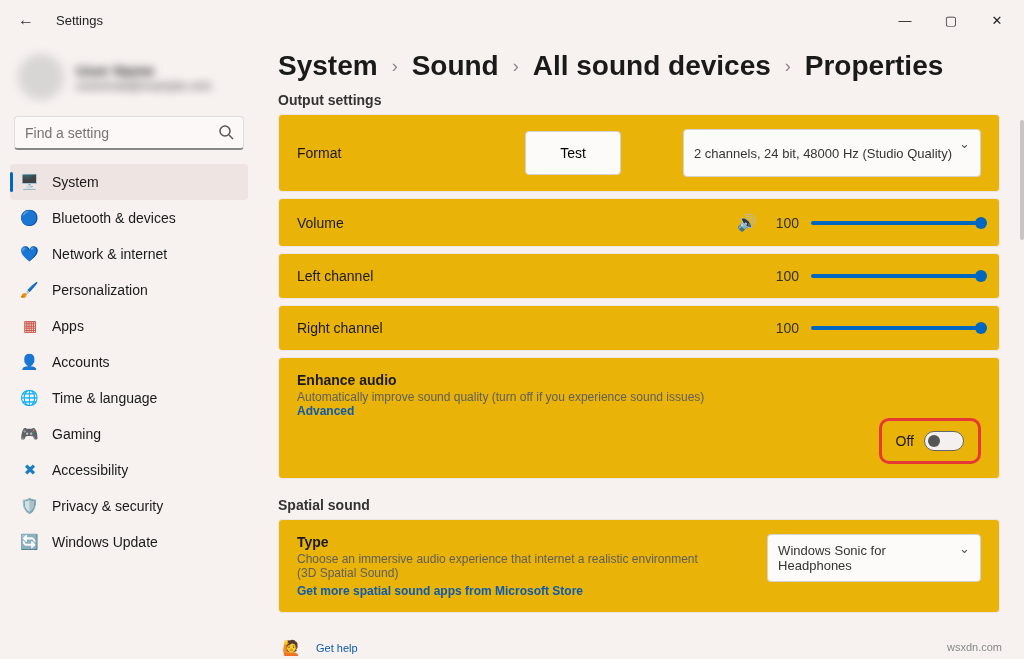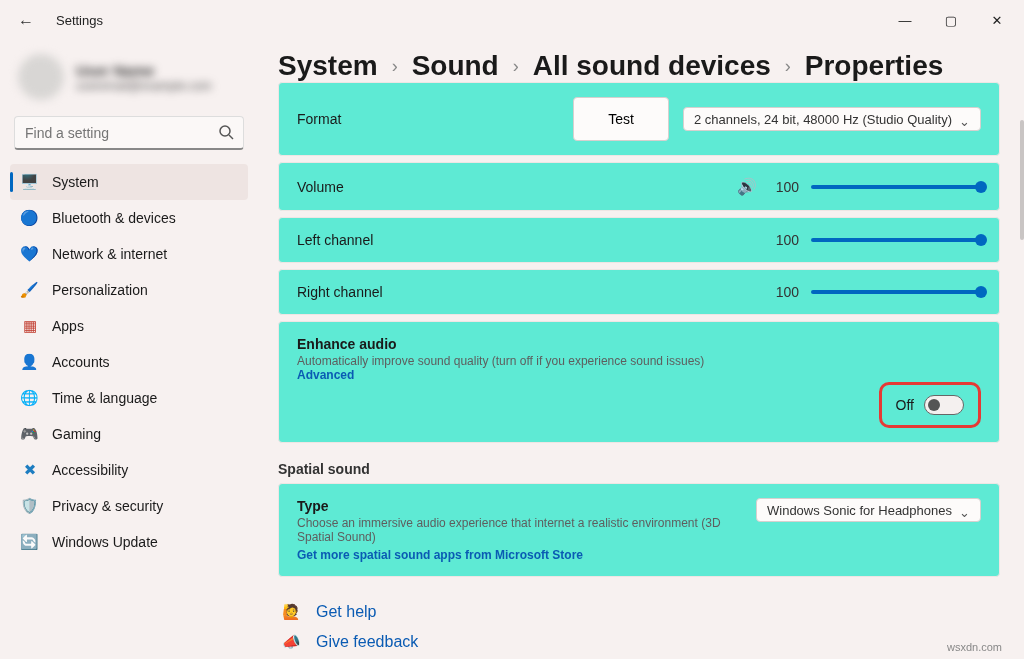--- a/index.html
+++ b/index.html
@@ -33,45 +33,45 @@
   .nav li.active::before { content:""; position:absolute; left:0; top:8px; bottom:8px; width:3px; background:#0067c0; border-radius:2px; }
 
   
   .main { flex:1; padding:10px 24px 0 20px; overflow:auto; position:relative; }
   .crumbs { font-size:28px; font-weight:600; display:flex; gap:14px; align-items:center; flex-wrap:wrap; }
   .crumbs .sep { color:#888; font-size:18px; font-weight:400; }
   .crumbs .nav-c { font-weight:600; }
   .crumbs .here { font-weight:700; }
   .section-title { font-size:14px; font-weight:600; margin:10px 0 6px 0; color:#333; }
 
-  .card { background:#5eead4; border:1px solid #eee6e4; border-radius:4px; margin-bottom:6px;
+  .card { background:#eab308; border:1px solid #eee6e4; border-radius:4px; margin-bottom:6px;
           display:flex; align-items:center; padding:14px 18px; }
   .card-label { font-size:14px; }
   .card-sub { font-size:12px; color:#5e5e5e; margin-top:2px; max-width:440px; }
   .card-link { font-size:12px; font-weight:600; color:#0a5bb3; display:inline-block; }
   .card-right { margin-left:auto; display:flex; align-items:center; gap:14px; }
 
   .btn { height:44px; padding:0 34px; background:#fdfbfa; border:1px solid #d6d0ce; border-radius:4px; font-size:14px; }
-  .select { height:24px; padding:0 28px 0 10px; background:#fdfbfa; border:1px solid #d6d0ce; border-radius:4px;
-            font-size:13px; color:#333; position:relative; display:flex; align-items:center; min-width:270px; }
+  .select { height:48px; padding:0 28px 0 10px; background:#fdfbfa; border:1px solid #d6d0ce; border-radius:4px;
+            font-size:13px; color:#333; position:relative; display:flex; align-items:center; min-width:270px;margin-left:48px; }
   .select::after { content:"⌄"; position:absolute; right:10px; top:6px; color:#555; }
 
   .slider-wrap { display:flex; align-items:center; gap:12px; }
   .slider-wrap .val { font-size:14px; color:#333; width:30px; text-align:right; }
   .slider { width:170px; height:4px; background:#0067c0; border-radius:2px; position:relative; }
   .slider::after { content:""; position:absolute; right:-6px; top:-4px; width:12px; height:12px; border-radius:50%; background:#0067c0; }
 
   .toggle { width:40px; height:20px; border:1px solid #666; border-radius:12px; position:relative; background:#f4f0ef; }
   .toggle::after { content:""; position:absolute; left:3px; top:3px; width:12px; height:12px; border-radius:50%; background:#555; }
 
   .highlight-box { border:3px solid #e53935; border-radius:10px; padding:10px 14px; display:flex; align-items:center; gap:10px; }
 
   .helprow { display:flex; align-items:center; gap:14px; padding:6px 4px; }
   .helprow .hicon { width:20px; text-align:center; color:#333; font-size:15px; }
-  .helprow a { color:#0a5bb3; font-size:16px; text-decoration:none; }
+  .helprow a { color:#0a5bb3; font-size:11px; text-decoration:none; }
 
   .watermark { position:absolute; right:22px; bottom:6px; font-size:11px; color:#888; }
   .scrollbar-ind { position:absolute; right:0; top:80px; width:4px; height:120px; background:#c9c5c4; border-radius:2px; }
 </style>
 </head>
 <body>
 
 <div class="titlebar">
   <span class="back">←</span>
   <span class="title">Settings</span>
@@ -157,20 +157,21 @@
     <div class="crumbs">
       <span class="nav-c">System</span>
       <span class="sep">›</span>
       <span class="nav-c">Sound</span>
       <span class="sep">›</span>
       <span class="nav-c">All sound devices</span>
       <span class="sep">›</span>
       <span class="here">Properties</span>
     </div>
 
+    <div class="section-title">Output settings</div>
 
     <div class="card">
       <span class="card-label">Format</span>
       <div class="card-right">
         <button class="btn">Test</button>
         <div class="select">
           <span>2 channels, 24 bit, 48000 Hz (Studio Quality)</span>
         </div>
       </div>
     </div>

